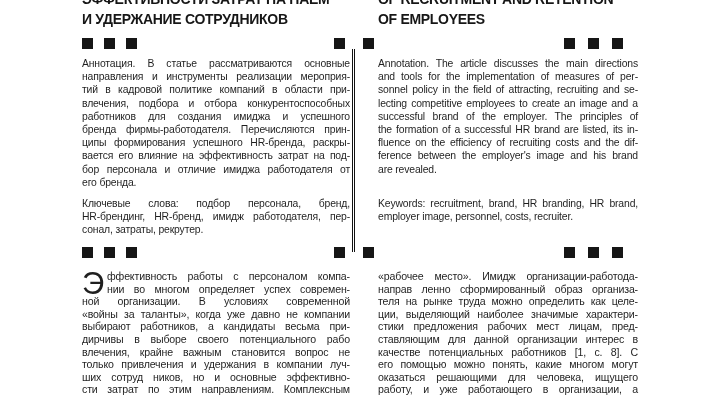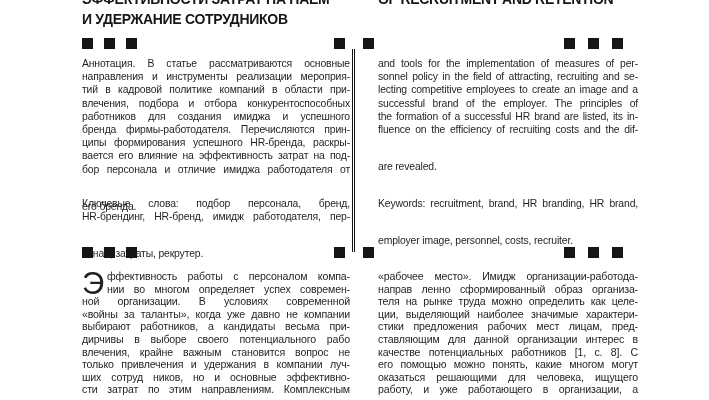--- a/index.html
+++ b/index.html
@@ -18,40 +18,41 @@
   
   .divider{
     position:absolute;left:352px;top:49px;width:3px;height:203px;
     border-left:1.5px solid #111;border-right:1.5px solid #111;box-sizing:border-box;
   }
   
   .tb{position:absolute;}
   .annot{font-size:10.4px;line-height:13.2px;letter-spacing:-0.15px;}
   .bodytxt{font-size:10.6px;line-height:12.6px;letter-spacing:-0.15px;}
   .just .tline{text-align:justify;text-align-last:justify;}
-  .just .tline.last{text-align:left;text-align-last:left;margin-top:24px;}
+  .just .tline.last{text-align:left;text-align-last:left;}
   .tline{white-space:normal;overflow:visible;}
   .tline b{font-weight:normal;}
   .tline.dc{padding-left:25px;}
   .dropcap{
     position:absolute;left:82px;top:271px;font-size:31px;line-height:26px;
     font-weight:400;color:#1f1f1f;
   }
 </style>
 </head>
 <body>
 
 <div class="page">
 
   <div class="title" style="left:82px;">
       <div class="tline">ЭФФЕКТИВНОСТИ ЗАТРАТ НА НАЕМ</div>
       <div class="tline last">И УДЕРЖАНИЕ СОТРУДНИКОВ</div>
     </div>
   <div class="title" style="left:378px;">
       <div class="tline">OF RECRUITMENT AND RETENTION</div>
+      <div class="tline last">OF EMPLOYEES</div>
     </div>
 
   <div class="sq" style="left:82px;top:38px;"></div>
   <div class="sq" style="left:104px;top:38px;"></div>
   <div class="sq" style="left:126px;top:38px;"></div>
   <div class="sq" style="left:334px;top:38px;"></div>
   <div class="sq" style="left:363px;top:38px;"></div>
   <div class="sq" style="left:564px;top:38px;"></div>
   <div class="sq" style="left:588px;top:38px;"></div>
   <div class="sq" style="left:612px;top:38px;"></div>
@@ -64,26 +65,28 @@
       <div class="tline">тий в кадровой политике компаний в области при-</div>
       <div class="tline">влечения, подбора и отбора конкурентоспособных</div>
       <div class="tline">работников для создания имиджа и успешного</div>
       <div class="tline">бренда фирмы-работодателя. Перечисляются прин-</div>
       <div class="tline">ципы формирования успешного HR-бренда, раскры-</div>
       <div class="tline">вается его влияние на эффективность затрат на под-</div>
       <div class="tline">бор персонала и отличие имиджа работодателя от</div>
       <div class="tline last">его бренда.</div>
     </div>
   <div class="tb just annot" style="left:378px;top:57px;width:260px;">
+      <div class="tline"><b>Annotation</b>. The article discusses the main directions</div>
       <div class="tline">and tools for the implementation of measures of per-</div>
       <div class="tline">sonnel policy in the field of attracting, recruiting and se-</div>
       <div class="tline">lecting competitive employees to create an image and a</div>
       <div class="tline">successful brand of the employer. The principles of</div>
       <div class="tline">the formation of a successful HR brand are listed, its in-</div>
       <div class="tline">fluence on the efficiency of recruiting costs and the dif-</div>
+      <div class="tline">ference between the employer's image and his brand</div>
       <div class="tline last">are revealed.</div>
     </div>
 
   <div class="tb just annot" style="left:82px;top:197px;width:268px;">
       <div class="tline"><b>Ключевые слова</b>: подбор персонала, бренд,</div>
       <div class="tline">HR-брендинг, HR-бренд, имидж работодателя, пер-</div>
       <div class="tline last">сонал, затраты, рекрутер.</div>
     </div>
   <div class="tb just annot" style="left:378px;top:197px;width:260px;">
       <div class="tline"><b>Keywords</b>: recruitment, brand, HR branding, HR brand,</div>

